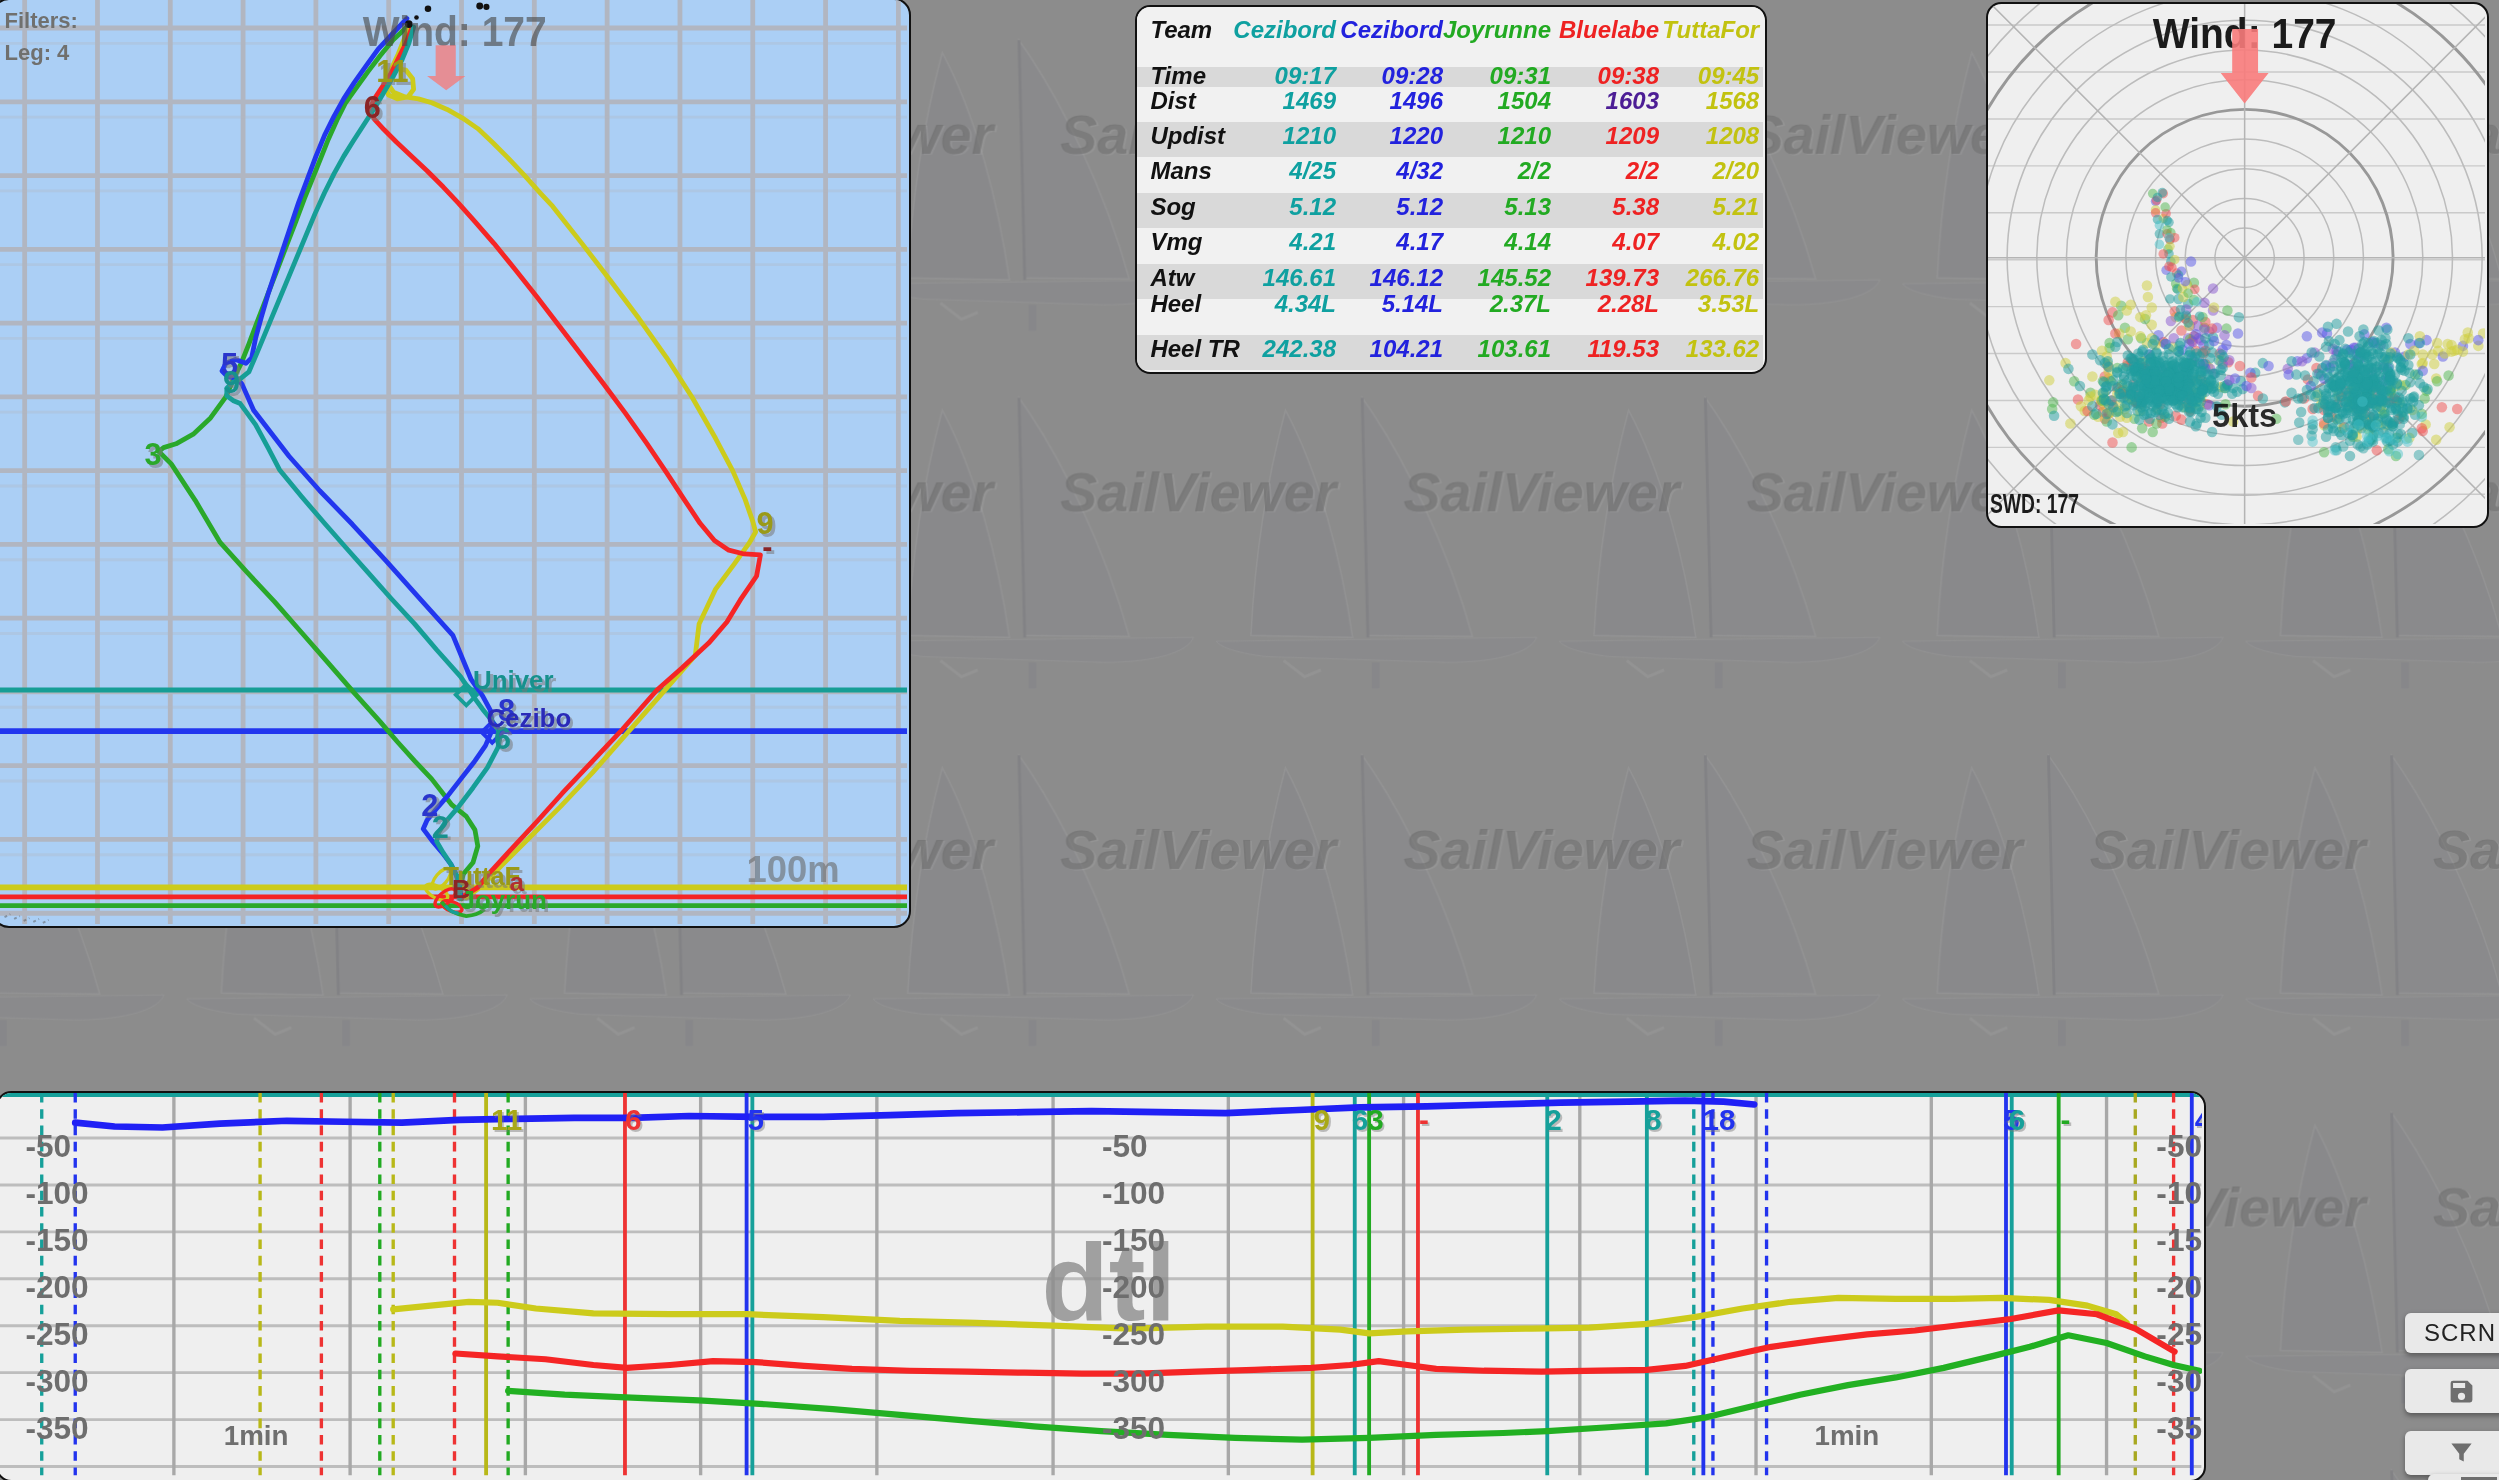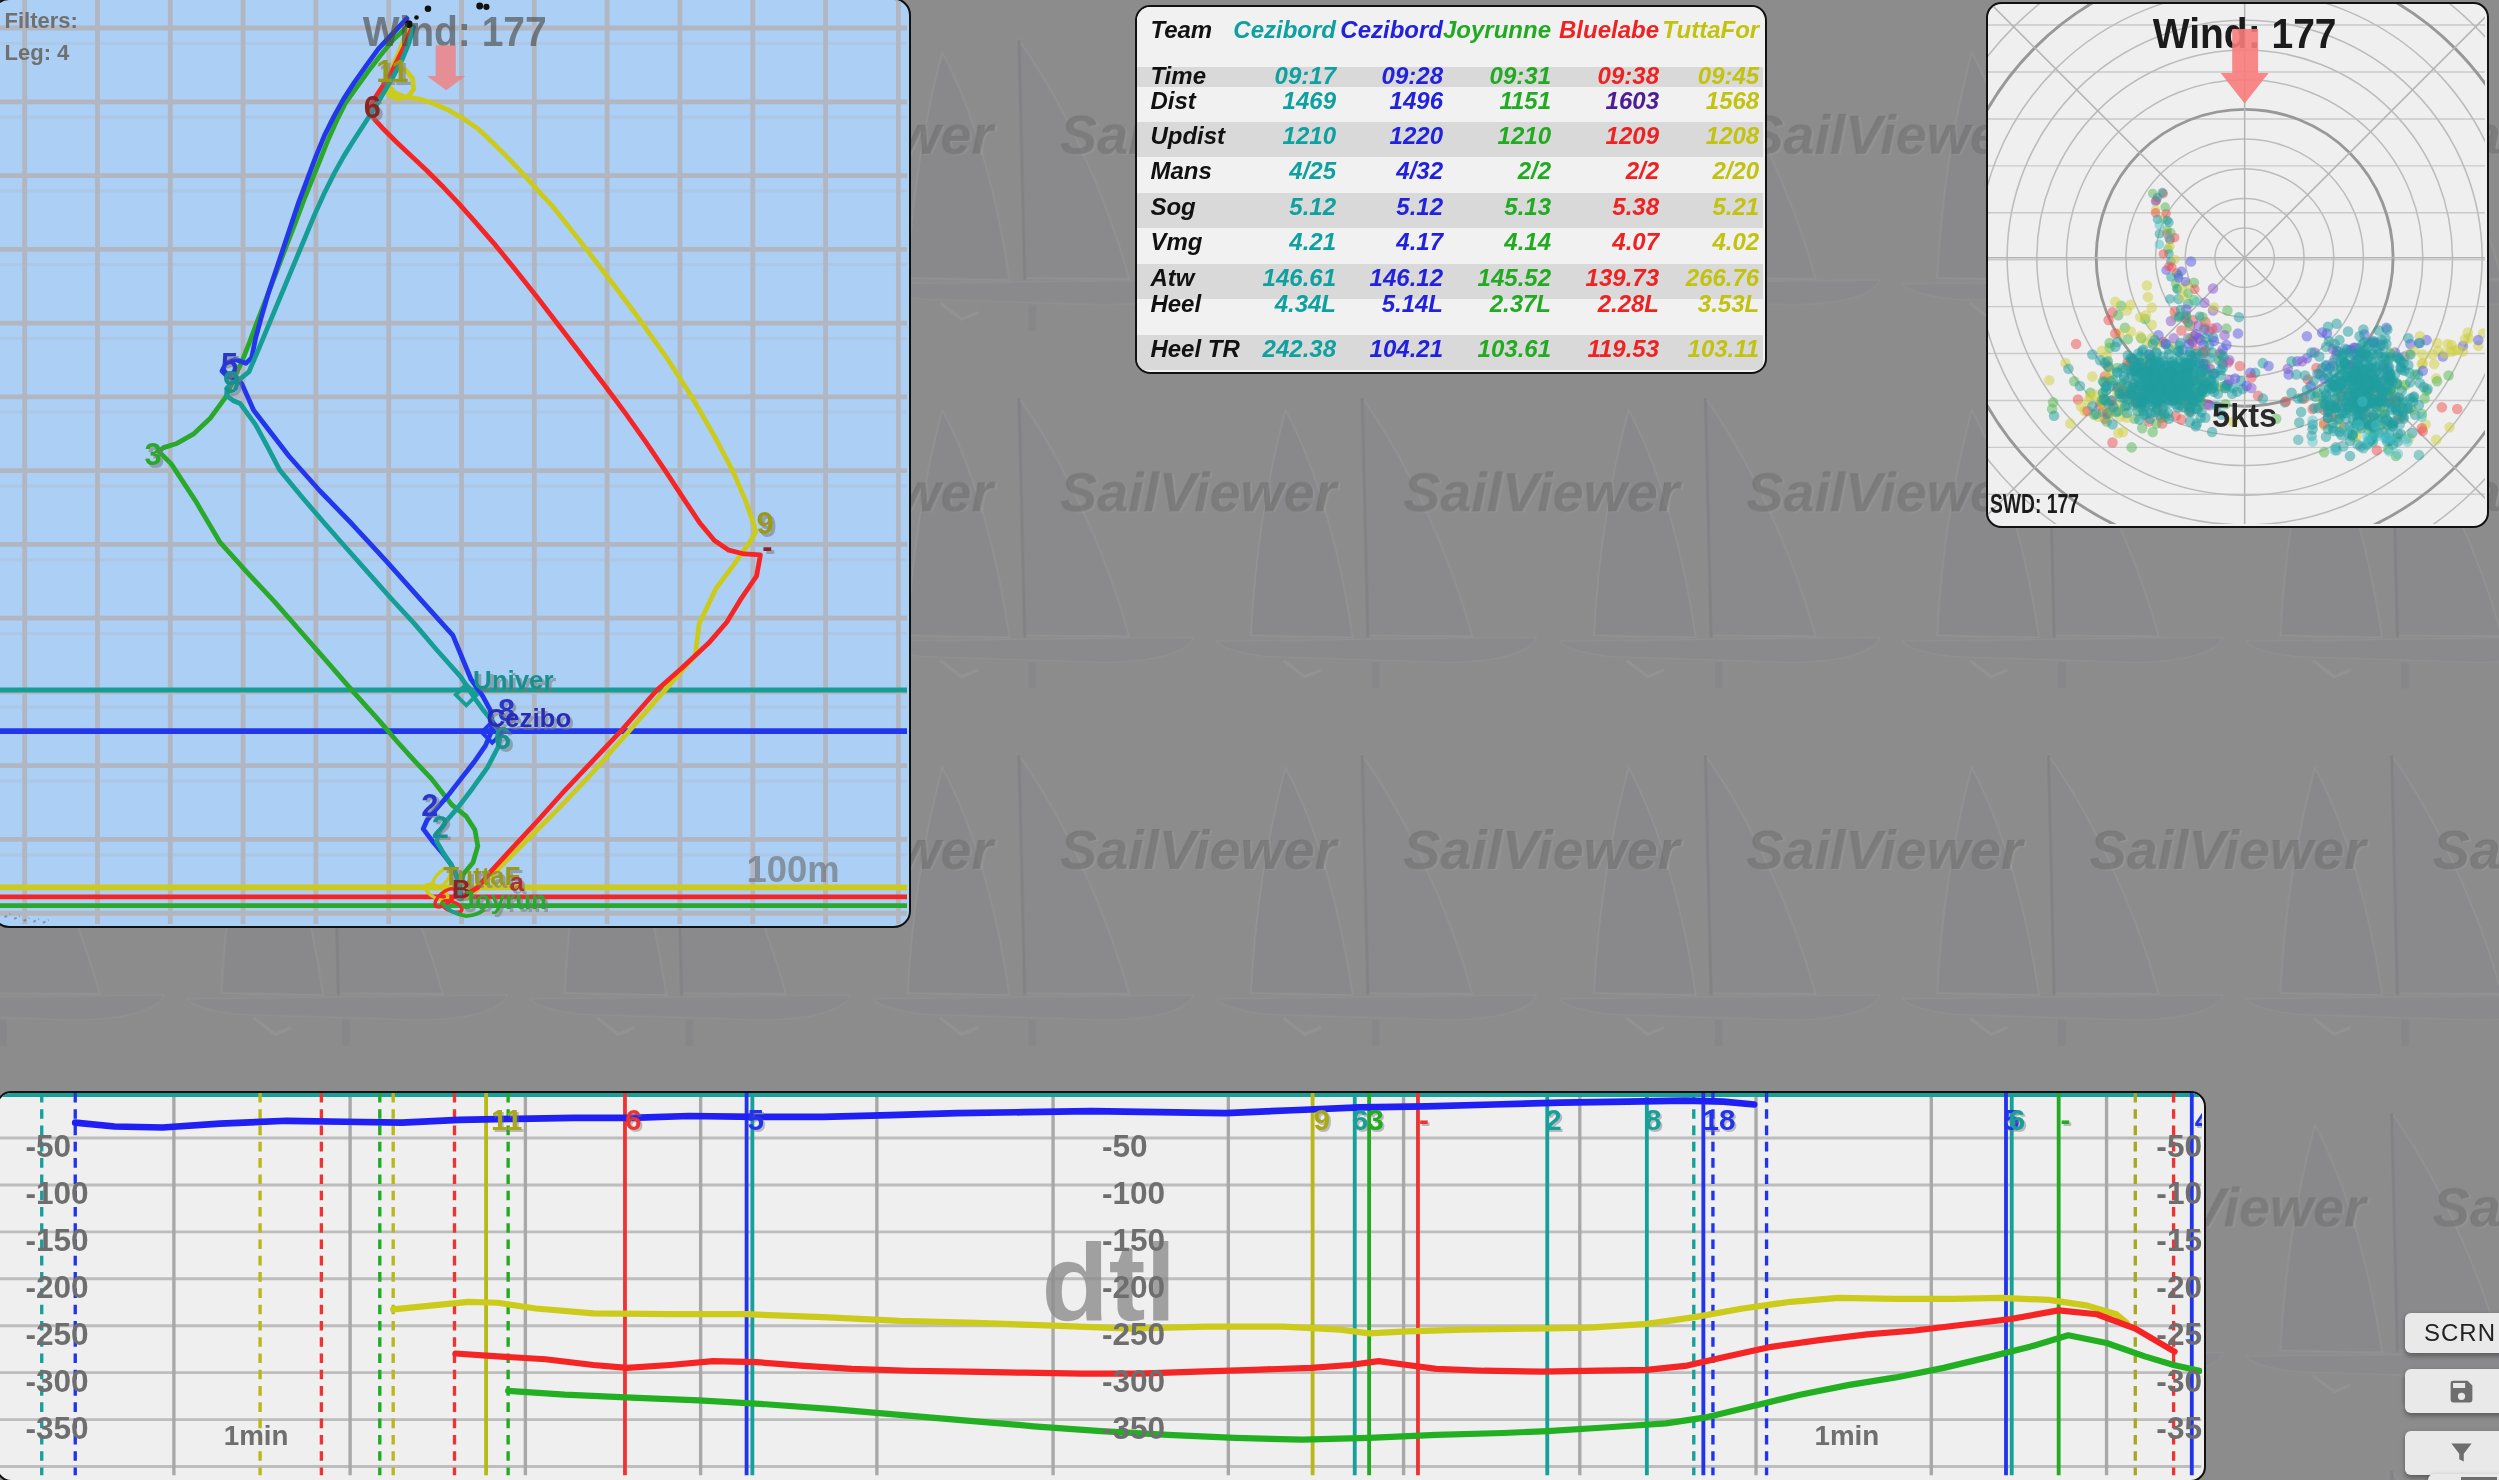--- a/index.html
+++ b/index.html
@@ -196,21 +196,21 @@
       <span style="position:absolute;right:427px;bottom:6.7px;color:#0fa0a0">09:17</span>
       <span style="position:absolute;right:320px;bottom:6.7px;color:#2222dd">09:28</span>
       <span style="position:absolute;right:212px;bottom:6.7px;color:#22aa22">09:31</span>
       <span style="position:absolute;right:104px;bottom:6.7px;color:#ee2222">09:38</span>
       <span style="position:absolute;right:3.8px;bottom:6.7px;color:#c2c210">09:45</span>
     </div>
     <div style="position:absolute;left:0;top:80px;width:626px;height:35px;background:#f1f1f1">
       <span style="position:absolute;left:13.4px;bottom:6.7px">Dist</span>
       <span style="position:absolute;right:427px;bottom:6.7px;color:#0fa0a0">1469</span>
       <span style="position:absolute;right:320px;bottom:6.7px;color:#2222dd">1496</span>
-      <span style="position:absolute;right:212px;bottom:6.7px;color:#22aa22">1151</span>
+      <span style="position:absolute;right:212px;bottom:6.7px;color:#22aa22">1504</span>
       <span style="position:absolute;right:104px;bottom:6.7px;color:#4c1d95">1603</span>
       <span style="position:absolute;right:3.8px;bottom:6.7px;color:#c2c210">1568</span>
     </div>
     <div style="position:absolute;left:0;top:115px;width:626px;height:35px;background:#d9d9d9">
       <span style="position:absolute;left:13.4px;bottom:6.7px">Updist</span>
       <span style="position:absolute;right:427px;bottom:6.7px;color:#0fa0a0">1210</span>
       <span style="position:absolute;right:320px;bottom:6.7px;color:#2222dd">1220</span>
       <span style="position:absolute;right:212px;bottom:6.7px;color:#22aa22">1210</span>
       <span style="position:absolute;right:104px;bottom:6.7px;color:#ee2222">1209</span>
       <span style="position:absolute;right:3.8px;bottom:6.7px;color:#c2c210">1208</span>
@@ -254,21 +254,21 @@
       <span style="position:absolute;right:212px;bottom:6.7px;color:#22aa22">2.37L</span>
       <span style="position:absolute;right:104px;bottom:6.7px;color:#ee2222">2.28L</span>
       <span style="position:absolute;right:3.8px;bottom:6.7px;color:#c2c210">3.53L</span>
     </div>
     <div style="position:absolute;left:0;top:328px;width:626px;height:35px;background:#d9d9d9">
       <span style="position:absolute;left:13.4px;bottom:6.7px">Heel TR</span>
       <span style="position:absolute;right:427px;bottom:6.7px;color:#0fa0a0">242.38</span>
       <span style="position:absolute;right:320px;bottom:6.7px;color:#2222dd">104.21</span>
       <span style="position:absolute;right:212px;bottom:6.7px;color:#22aa22">103.61</span>
       <span style="position:absolute;right:104px;bottom:6.7px;color:#ee2222">119.53</span>
-      <span style="position:absolute;right:3.8px;bottom:6.7px;color:#c2c210">103.11</span>
+      <span style="position:absolute;right:3.8px;bottom:6.7px;color:#c2c210">133.62</span>
     </div>
   </div>
 <div style="position:absolute;left:1986px;top:1.9px;width:503px;height:526px;background:#efefef;border:2.9px solid #111;border-radius:15.3px;overflow:hidden"><svg width="497" height="520" viewBox="2075 5 519 543">
       <path d="M2075 27H2594 M2075 76H2594 M2075 125H2594 M2075 174H2594 M2075 223H2594 M2075 272H2594 M2075 321H2594 M2075 370H2594 M2075 419H2594 M2075 468H2594 M2075 517H2594 " stroke="#cacaca" stroke-width="1.5" fill="none"></path>
       <circle cx="2343" cy="270" r="31" fill="none" stroke="#bcbcbc" stroke-width="1.6"></circle>
       <circle cx="2343" cy="270" r="62" fill="none" stroke="#bcbcbc" stroke-width="1.6"></circle>
       <circle cx="2343" cy="270" r="93" fill="none" stroke="#bcbcbc" stroke-width="1.6"></circle>
       <circle cx="2343" cy="270" r="124" fill="none" stroke="#bcbcbc" stroke-width="1.6"></circle>
       <circle cx="2343" cy="270" r="155" fill="none" stroke="#989898" stroke-width="3"></circle>
       <circle cx="2343" cy="270" r="186" fill="none" stroke="#bcbcbc" stroke-width="1.6"></circle>

